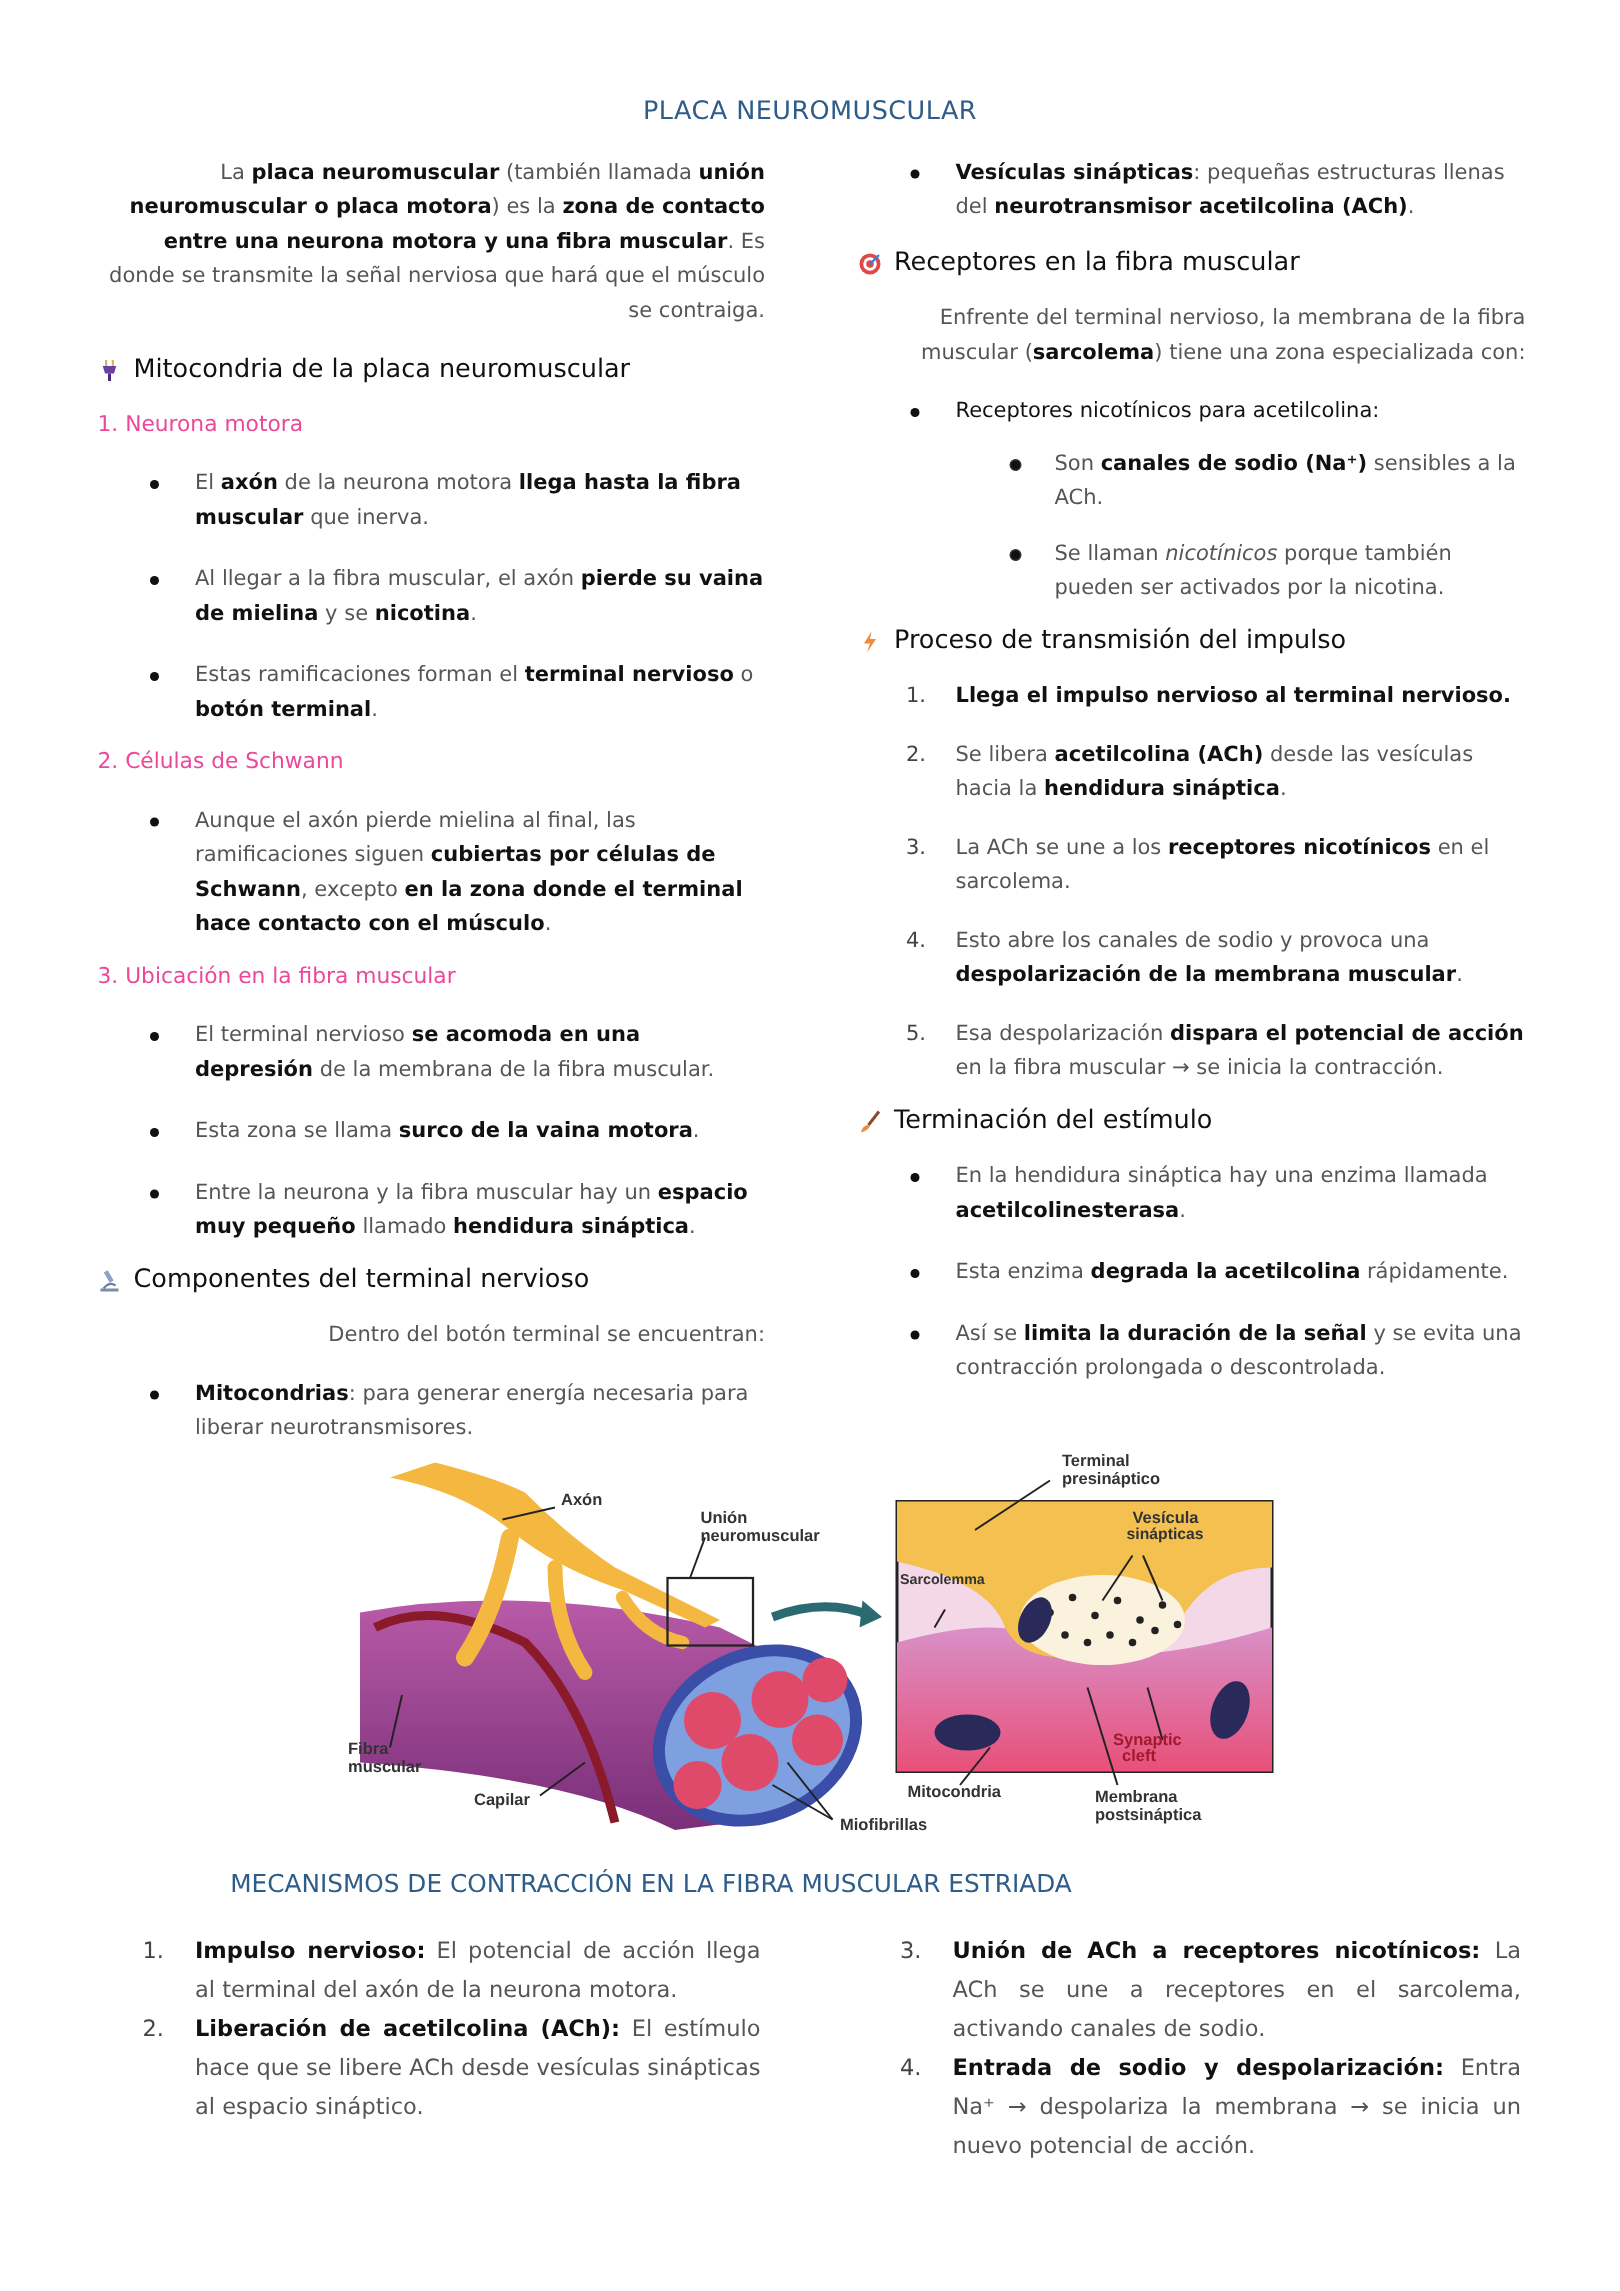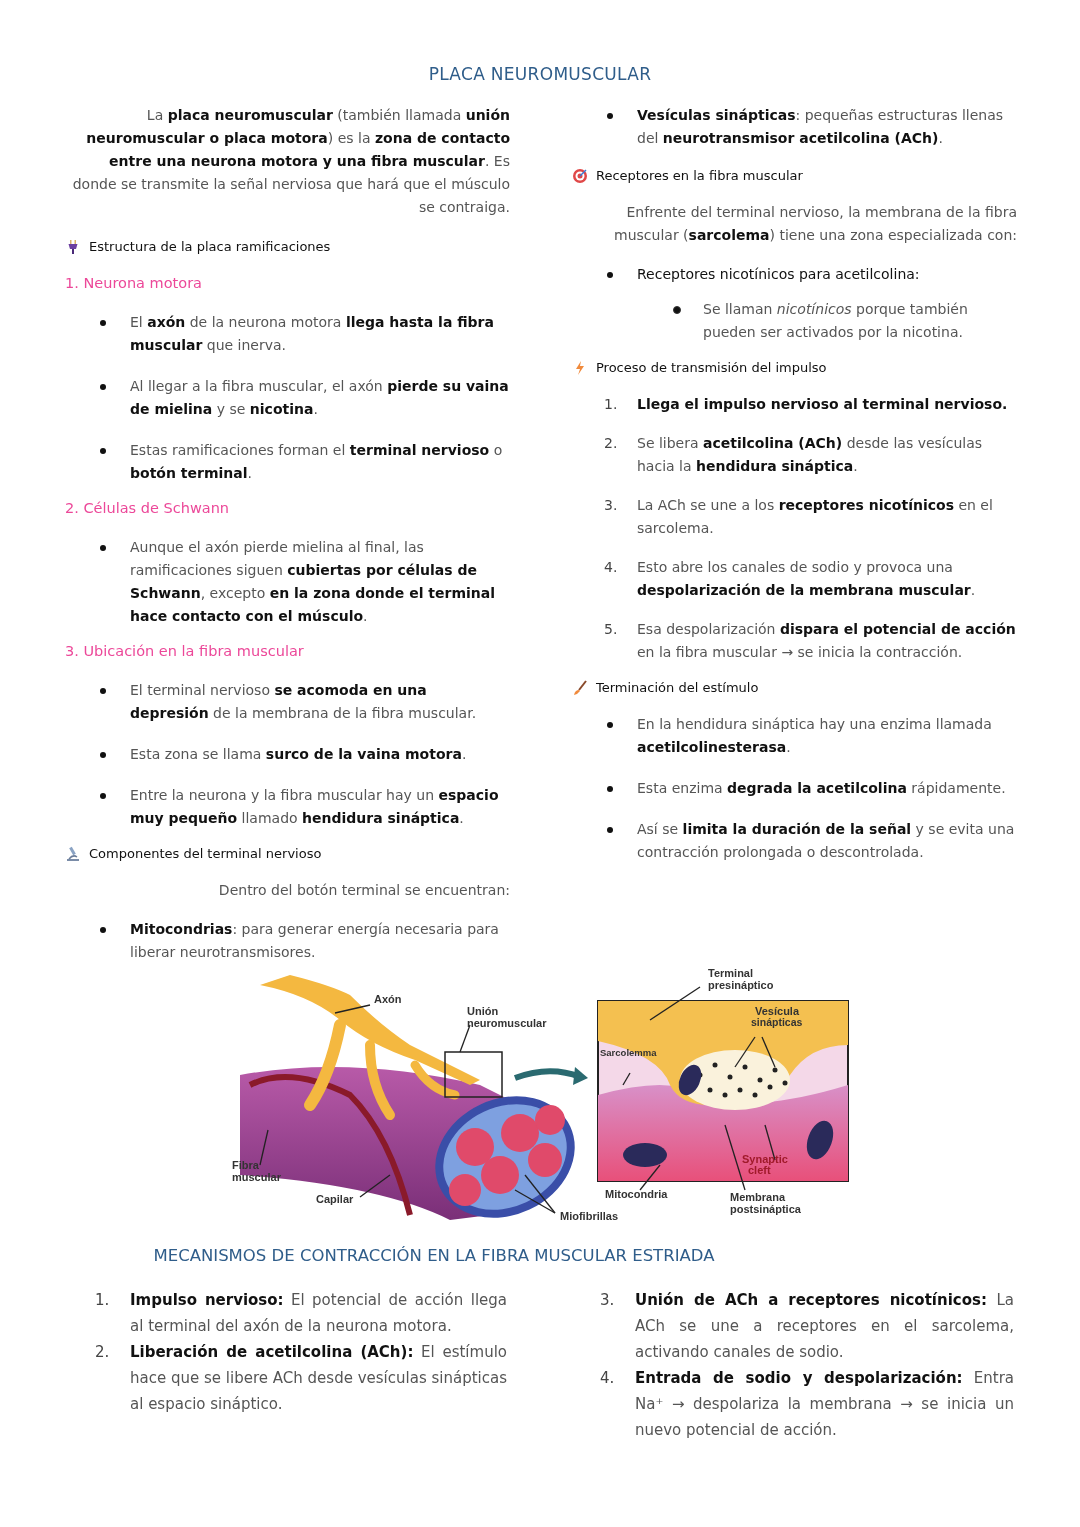--- a/index.html
+++ b/index.html
@@ -6,21 +6,21 @@
   body { width: 1080px; height: 1527px; position: relative; overflow: hidden;
          font-family: "DejaVu Sans", sans-serif; color: #555; }
   .page-title { position: absolute; top: 64px; left: 0; width: 1080px; text-align: center;
          font-size: 17px; color: #2f5d8a; letter-spacing: 0.3px; }
   .col { position: absolute; font-size: 14px; line-height: 23px; }
   .col-left { left: 65px; top: 104px; width: 445px; }
   .col-right { left: 572px; top: 104px; width: 445px; }
   b, .b { color: #111; font-weight: bold; }
   p { margin: 0; text-align: right; }
   .para { margin-bottom: 16px; }
-  .heading { color: #111; font-size: 13px; margin: 0 0 14px 0; display: flex; align-items: center; gap: 8px; }
+  .heading { color: #111; font-size: 17px; margin: 0 0 14px 0; display: flex; align-items: center; gap: 8px; }
   .subhead { color: #ec4899; font-size: 14.5px; margin: 0 0 16px 0; }
   ul.bul { list-style: none; padding: 0; margin: 0 0 10px 0; }
   ul.bul li { position: relative; padding-left: 65px; margin-bottom: 18px; }
   ul.bul li::before { content: ""; position: absolute; left: 35px; top: 9px; width: 6px; height: 6px;
          border-radius: 50%; background: #111; }
   ul.circ { list-style: none; padding: 0; margin: 12px 0 0 0; }
   ul.circ li { position: relative; padding-left: 66px; margin-bottom: 14px; left: 0; }
   ul.circ li::before { content: ""; position: absolute; left: 36px; top: 8px; width: 6px; height: 6px;
          border-radius: 50%; border: 1.2px solid #333; }
   ol.num { list-style: none; padding: 0; margin: 0 0 12px 0; }
@@ -46,21 +46,21 @@
 <div class="col col-left">
   <p class="para"><span>La </span><b>placa neuromuscular</b><span> (también llamada </span><b>unión neuromuscular o placa motora</b><span>) es la </span><b>zona de contacto entre una neurona motora y una fibra muscular</b><span>. Es donde se transmite la señal nerviosa que hará que el músculo se contraiga.</span></p>
 
   <div class="heading">
     <svg class="icon" viewBox="0 0 16 16">
         <rect x="5" y="1" width="1.5" height="4" fill="#d9b36b"></rect>
         <rect x="9.5" y="1" width="1.5" height="4" fill="#d9b36b"></rect>
         <path d="M3.5 5h9l-1.5 5h-6z" fill="#6b3fa0"></path>
         <rect x="7" y="10" width="2" height="5" fill="#4a2a78"></rect>
       </svg>
-    <span>Estructura de la placa ramificaciones</span>
+    <span>Mitocondria de la placa neuromuscular</span>
   </div>
 
   <div class="subhead">1. Neurona motora</div>
   <ul class="bul">
     <li><span>El </span><b>axón</b><span> de la neurona motora </span><b>llega hasta la fibra muscular</b><span> que inerva.</span></li>
     <li><span>Al llegar a la fibra muscular, el axón </span><b>pierde su vaina de mielina</b><span> y se </span><b>nicotina</b><span>.</span></li>
     <li style="margin-bottom:12px"><span>Estas ramificaciones forman el </span><b>terminal nervioso</b><span> o </span><b>botón terminal</b><span>.</span></li>
   </ul>
 
   <div class="subhead">2. Células de Schwann</div>
@@ -100,20 +100,21 @@
         <circle cx="8" cy="8" r="4.5" fill="#fff"></circle>
         <circle cx="8" cy="8" r="2.5" fill="#e04848"></circle>
         <path d="M8 8 L14 2" stroke="#3a7bd5" stroke-width="1.5"></path>
       </svg>
     <span>Receptores en la fibra muscular</span>
   </div>
   <p class="para"><span>Enfrente del terminal nervioso, la membrana de la fibra muscular (</span><b>sarcolema</b><span>) tiene una zona especializada con:</span></p>
   <ul class="bul">
     <li style="margin-bottom:12px"><span class="b" style="font-weight:normal">Receptores nicotínicos para acetilcolina:</span>
       <ul class="circ">
+        <li><span>Son </span><b>canales de sodio (Na⁺)</b><span> sensibles a la ACh.</span></li>
         <li style="margin-bottom:0"><span>Se llaman </span><span class="it">nicotínicos</span><span> porque también pueden ser activados por la nicotina.</span></li>
       </ul>
     </li>
   </ul>
 
   <div class="heading">
     <svg class="icon" viewBox="0 0 16 16">
         <path d="M9 1 L4 9 H8 L6 15 L12 6 H8 Z" fill="#f08a3c"></path>
       </svg>
     <span>Proceso de transmisión del impulso</span>

